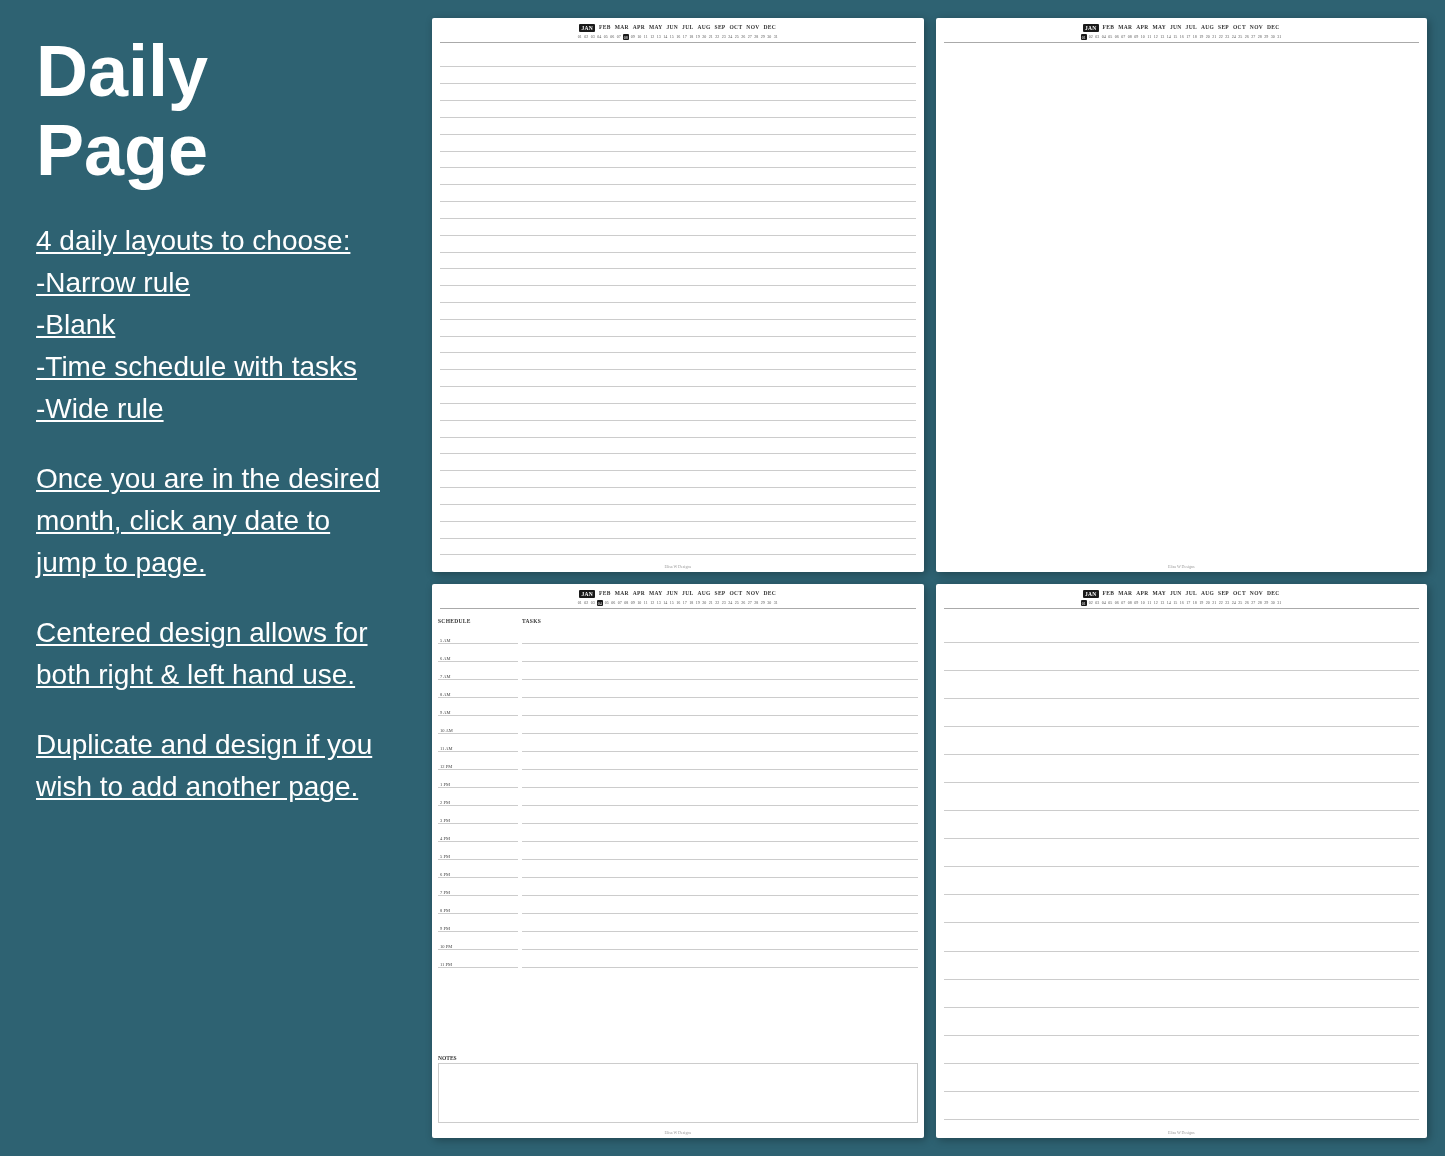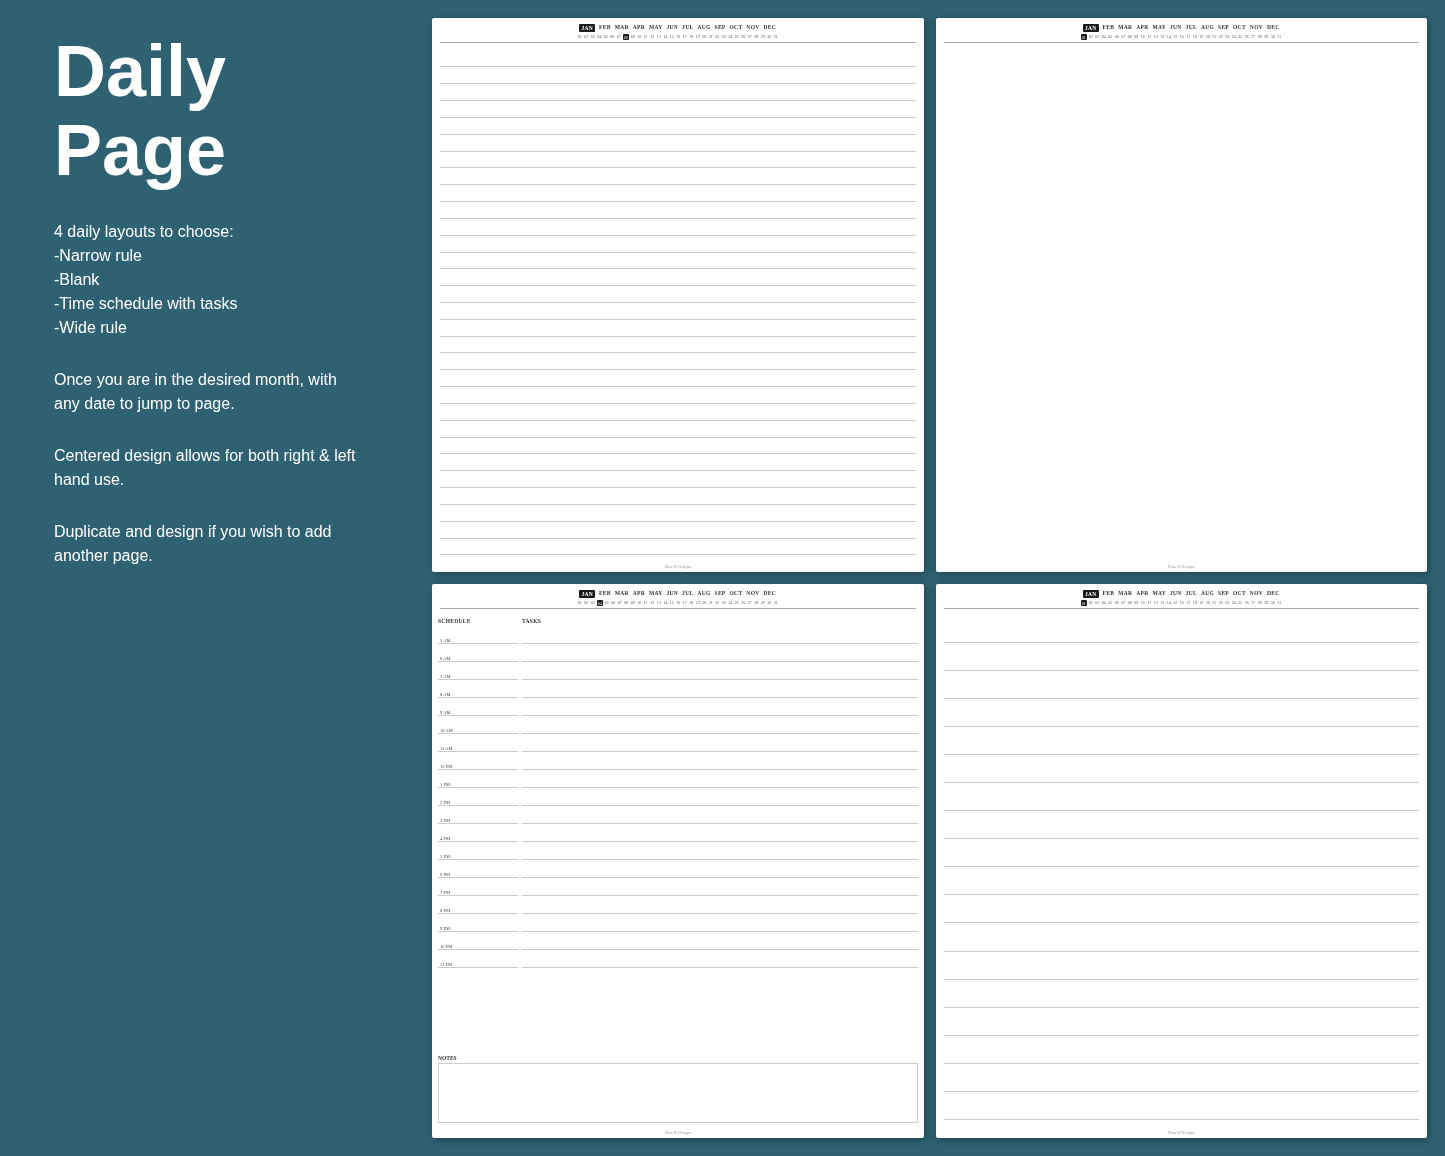--- a/index.html
+++ b/index.html
@@ -6,38 +6,39 @@
     body {
       width: 1445px;
       height: 1156px;
       background-color: #2e6272;
       font-family: Georgia, 'Times New Roman', serif;
       overflow: hidden;
       display: flex;
     }
     .left-panel {
       width: 420px;
-      padding: 32px 54px;
+      padding: 32px 36px;
       display: flex;
       flex-direction: column;
       justify-content: flex-start;
       color: white;
     }
     .title {
       font-size: 72px;
       font-weight: 900;
       line-height: 1.1;
       margin-bottom: 30px;
       font-family: Arial, Helvetica, sans-serif;
     }
     .description {
-      font-size: 16px;
+      font-size: 28px;
       line-height: 1.5;
       margin-bottom: 28px;
       font-family: Arial, Helvetica, sans-serif;
+      text-decoration: underline;
     }
     .right-panel {
       flex: 1;
       display: grid;
       grid-template-columns: 1fr 1fr;
       grid-template-rows: 1fr 1fr;
       gap: 12px;
       padding: 18px 18px 18px 12px;
     }
     .page-preview {
@@ -190,21 +191,21 @@
 </head>
 <body>
 
 <div class="left-panel">
   <h1 class="title">Daily Page</h1>
   <div class="description" style="white-space: pre-line;">4 daily layouts to choose:
 -Narrow rule
 -Blank
 -Time schedule with tasks
 -Wide rule</div>
-  <div class="description">Once you are in the desired month, with any date to jump to page.</div>
+  <div class="description">Once you are in the desired month, click any date to jump to page.</div>
   <div class="description">Centered design allows for both right &amp; left hand use.</div>
   <div class="description">Duplicate and design if you wish to add another page.</div>
 </div>
 
 <div class="right-panel">
 
   <div class="page-preview">
     <div class="page-header">
       <div class="months-row">
         <span class="month-label active">JAN</span>

